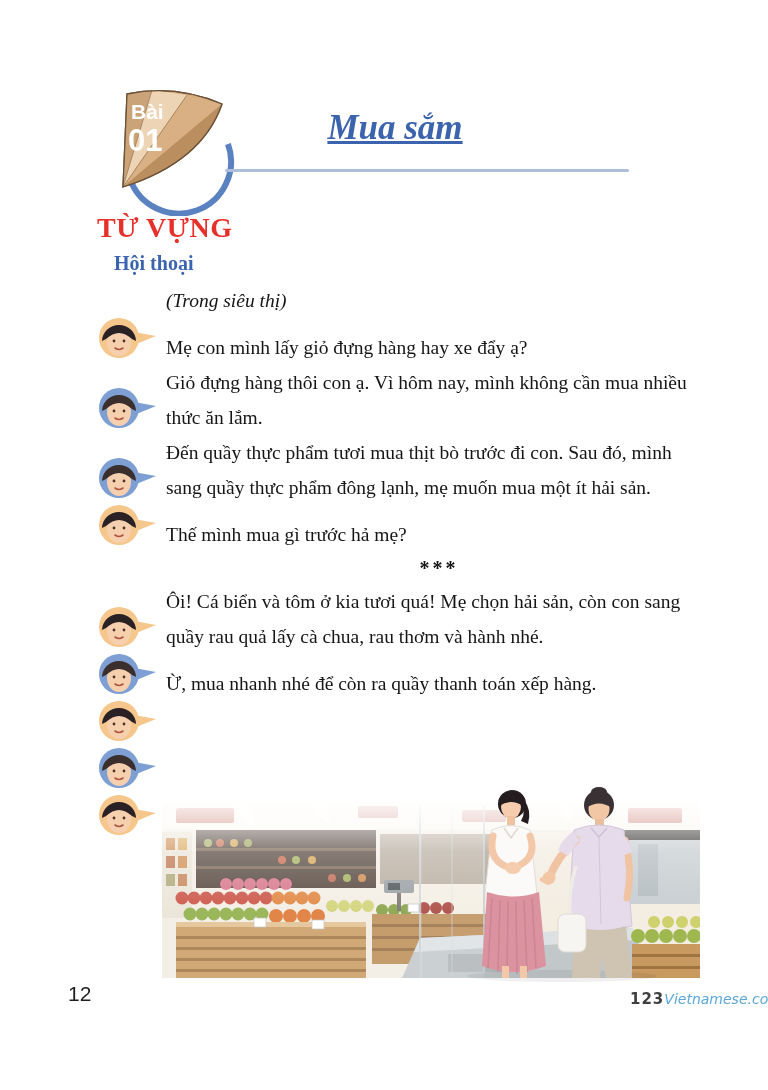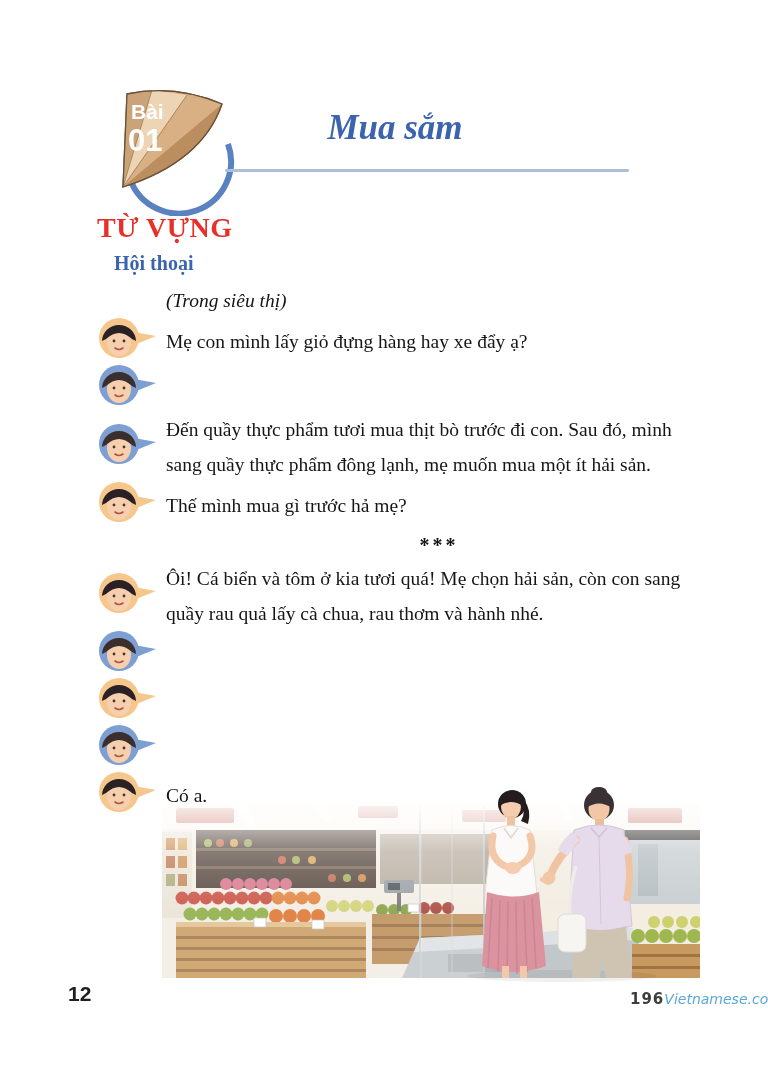--- a/index.html
+++ b/index.html
@@ -6,40 +6,40 @@
   body{
     width:768px;height:1090px;position:relative;background:#ffffff;
     font-family:"Liberation Serif","DejaVu Serif",serif;color:var(--text,#151515);
     overflow:hidden;
   }
   .abs{position:absolute;}
   
   .badge{left:90px;top:84px;width:150px;height:132px;}
   .title{
     left:235px;top:108px;width:320px;text-align:center;
-    font-size:35px;font-weight:bold;font-style:italic;color:var(--title-blue,#3c63ae);
+    font-size:35px;font-weight:bold;font-style:italic;color:var(--title-blue,#3c63ae);text-decoration:underline;
   }
   .rule{left:225px;top:169px;width:404px;height:3px;background:var(--underline-blue,#adbeda);border-radius:2px;}
   .vocab-heading{
     left:97px;top:212px;font-size:28px;font-weight:bold;color:var(--heading-red,#e8302a);letter-spacing:.5px;
   }
   .dialogue-heading{
     left:114px;top:252px;font-size:20px;font-weight:bold;color:var(--subheading-blue,#3a64b0);
   }
   
   .dialogue{left:98px;top:284px;width:616px;}
   .scene-note{margin:0 0 0 68px;font-style:italic;font-size:19.5px;line-height:34px;}
-  .drow{display:flex;align-items:center;}
+  .drow{display:flex;align-items:flex-end;}
   .avatar{width:68px;flex:0 0 68px;margin-top:-3px;}
   .dtext{margin:0;width:546px;font-size:19.5px;line-height:35px;}
   .sep{margin-left:68px;width:546px;text-align:center;font-weight:bold;font-size:20px;line-height:32px;letter-spacing:3px;}
   
   .photo-wrap{left:162px;top:786px;width:538px;height:196px;}
   
-  .page-number{left:68px;top:982px;font-family:"Liberation Sans","DejaVu Sans",sans-serif;font-size:21px;font-weight:bold;color:#1f1f1f;}
+  .page-number{left:68px;top:982px;font-family:"Liberation Sans","DejaVu Sans",sans-serif;font-size:21px;font-weight:normal;color:#1f1f1f;}
   .brand{left:630px;top:989px;font-family:"DejaVu Sans","Liberation Sans",sans-serif;white-space:nowrap;}
   .brand .pre{font-size:15px;font-weight:bold;color:#3f3e3e;letter-spacing:1px;}
   .brand .suf{font-size:14px;font-style:italic;color:var(--logo-blue,#5ba7da);}
 </style>
 </head>
 <body style="--text: #151515; --title-blue: #3c63ae; --heading-red: #e8302a; --subheading-blue: #3a64b0; --underline-blue: #adbeda; --daughter-bubble: #f6c78c; --mother-bubble: #7d9fd3; --badge-tan: #d8ab7c; --badge-arc-blue: #5b82c0; --logo-blue: #5ba7da;">
 
 <svg class="abs badge" viewBox="0 0 150 132">
   <path d="M40,95 A50,50 0 0 0 138,60" fill="none" stroke="#5b82c0" stroke-width="6"></path>
   <g>
@@ -92,20 +92,21 @@
               <circle cx="21" cy="23" r="19"></circle>
             </clipPath>
     <g clip-path="url(#ac1)">
       <ellipse cx="21" cy="27" rx="12" ry="14" fill="#f6cfae"></ellipse>
       <path d="M4,26 a17,16 0 0 1 34,0 l-4,-2 q-13,-12 -26,0 z" fill="#3a2f2c"></path>
       <circle cx="16" cy="26" r="1.4" fill="#4a342c"></circle>
       <circle cx="26" cy="26" r="1.4" fill="#4a342c"></circle>
       <path d="M17,33 q4,3 8,0" fill="none" stroke="#b0543f" stroke-width="1.6" stroke-linecap="round"></path>
     </g>
   </svg></span>
+        <p class="dtext">Giỏ đựng hàng thôi con ạ. Vì hôm nay, mình không cần mua nhiều thức ăn lắm.</p>
       </div>
       <div class="drow">
         <span class="avatar"><svg width="60" height="46" viewBox="0 0 60 46">
     <polygon points="36,17 58,21 36,30" fill="#7d9fd3"></polygon>
     <circle cx="21" cy="23" r="20" fill="#7d9fd3"></circle>
     <clipPath id="ac3">
               <circle cx="21" cy="23" r="19"></circle>
             </clipPath>
     <g clip-path="url(#ac3)">
       <ellipse cx="21" cy="27" rx="12" ry="14" fill="#f6cfae"></ellipse>
@@ -162,20 +163,21 @@
               <circle cx="21" cy="23" r="19"></circle>
             </clipPath>
     <g clip-path="url(#ac5)">
       <ellipse cx="21" cy="27" rx="12" ry="14" fill="#f6cfae"></ellipse>
       <path d="M4,26 a17,16 0 0 1 34,0 l-4,-2 q-13,-12 -26,0 z" fill="#3a2f2c"></path>
       <circle cx="16" cy="26" r="1.4" fill="#4a342c"></circle>
       <circle cx="26" cy="26" r="1.4" fill="#4a342c"></circle>
       <path d="M17,33 q4,3 8,0" fill="none" stroke="#b0543f" stroke-width="1.6" stroke-linecap="round"></path>
     </g>
   </svg></span>
+        <p class="dtext">Ừ, mua nhanh nhé để còn ra quầy thanh toán xếp hàng.</p>
       </div>
       <div class="drow">
         <span class="avatar"><svg width="60" height="46" viewBox="0 0 60 46">
     <polygon points="36,17 58,21 36,30" fill="#f6c78c"></polygon>
     <circle cx="21" cy="23" r="20" fill="#f6c78c"></circle>
     <clipPath id="ac6">
               <circle cx="21" cy="23" r="19"></circle>
             </clipPath>
     <g clip-path="url(#ac6)">
       <ellipse cx="21" cy="27" rx="12" ry="14" fill="#f6cfae"></ellipse>
@@ -409,14 +411,14 @@
     <path d="M410,46 q-10,8 -14,18 l10,6 q6,-10 12,-16 z" fill="#e5dbeb"></path>
     <path d="M458,46 q10,8 12,20 l-10,4 q-4,-12 -10,-18 z" fill="#e5dbeb"></path>
     <path d="M412,140 l-2,52 h28 l2,-22 4,22 h26 l-6,-52 q-26,8 -52,0 z" fill="#cfc3b1"></path>
     <path d="M414,80 q-8,26 -6,50" fill="none" stroke="#efece6" stroke-width="3.5"></path>
     <rect x="396" y="128" width="28" height="38" rx="7" fill="#f7f5f1" stroke="#dfdbd4" stroke-width="1"></rect>
   </g>
 </svg>
 
 <div class="abs page-number">12</div>
 <div class="abs brand">
-  <span class="pre">196</span><span class="suf">Vietnamese.com</span>
+  <span class="pre">123</span><span class="suf">Vietnamese.com</span>
 </div>
 
 </body></html>

